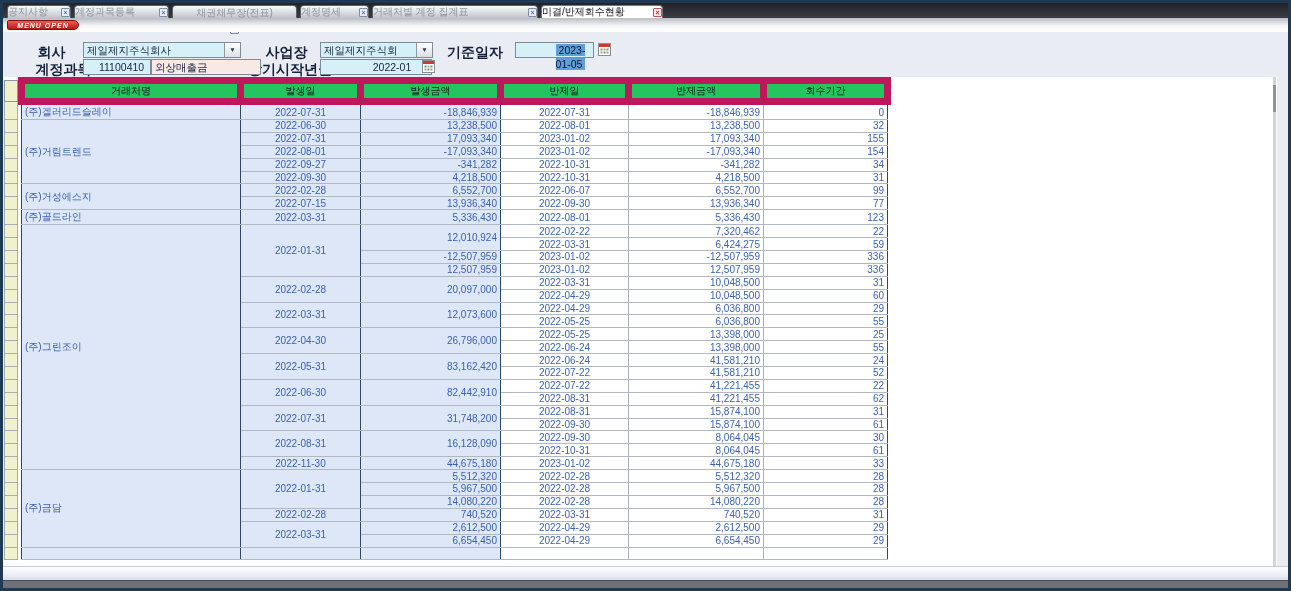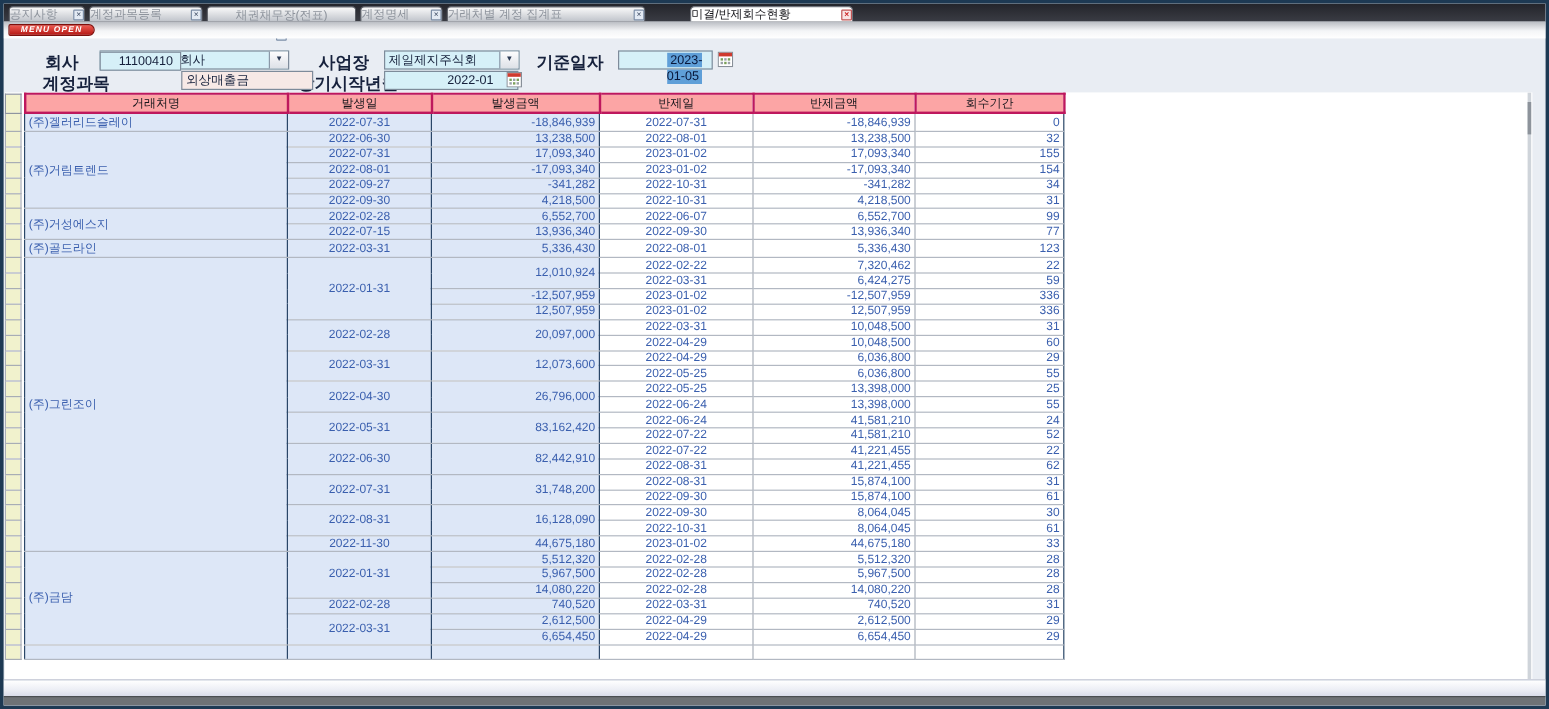--- a/index.html
+++ b/index.html
@@ -25,21 +25,21 @@
   .selectbox .val{flex:1;padding-left:3px;overflow:hidden;white-space:nowrap;}
   .selectbox .arrow{width:15px;border-left:1px solid #8a98a8;background:linear-gradient(#fdfdfe,#dde1e7);text-align:center;font-size:6.5px;line-height:14px;color:#2a3a54;}
   .txt-c{text-align:center;padding-left:32px;}
   .txt-l{padding-left:3px;}
   .sel-span{background:#5f9fd8;color:#08173a;padding:0 3px;}
   .cal-icon{position:absolute;width:13px;height:13px;cursor:pointer;}
 
   
   .grid-panel{position:absolute;left:1px;top:74px;width:1273px;height:489px;background:#ffffff;overflow:hidden;}
   .g-table{border-collapse:collapse;table-layout:fixed;font-size:10px;}
-  .g-table th{background:#fca5a5;border:2px solid #be185d;font-weight:normal;font-size:10px;color:#15151a;height:12px;padding:0;overflow:hidden;white-space:nowrap;}
+  .g-table th{background:#22c55e;border:7px solid #be185d;font-weight:normal;font-size:10px;color:#15151a;height:12px;padding:0;overflow:hidden;white-space:nowrap;}
   .g-table th.h-gutter{background:#f1f2cd;border:1px solid #8f959f;}
   .g-table th.h-spacer{background:transparent;border:none;}
   .g-table td{height:12.9px;padding:0 3px;overflow:hidden;white-space:nowrap;color:#3a5fae;box-sizing:border-box;}
   td.gutter{background:#f1f2cd;border:1px solid #a8adb5;padding:0;}
   td.spacer{border:none;padding:0;}
   td.c-name{background:#dde7f7;text-align:left;border-left:1px solid #2a4668;border-right:1px solid #2a4668;border-bottom:1px solid #b2b8c2;}
   td.c-occ-date{background:#dde7f7;text-align:center;border-right:1px solid #2a4668;border-bottom:1px solid #b2b8c2;}
   td.c-occ-amt{background:#dde7f7;text-align:right;border-right:1px solid #2a4668;border-bottom:1px solid #b2b8c2;}
   td.c-set-date{background:#fff;text-align:center;border-right:1px solid #aab0ba;border-bottom:1px solid #b2b8c2;}
   td.c-set-amt{background:#fff;text-align:right;border-right:1px solid #aab0ba;border-bottom:1px solid #b2b8c2;}
@@ -69,21 +69,21 @@
         <span class="tab-close">×</span>
       </div>
       <div class="tab" style="width: 69px;">
         <span>계정명세</span>
         <span class="tab-close">×</span>
       </div>
       <div class="tab" style="width: 166px;">
         <span>거래처별 계정 집계표</span>
         <span class="tab-close">×</span>
       </div>
-      <div class="tab active" style="width: 136px; margin-left: 34px;">
+      <div class="tab active" style="width: 122px;">
         <span>미결/반제회수현황</span>
         <span class="tab-close">×</span>
       </div>
     </div>
 
   <div class="menu-strip">
     <div class="menu-open-btn">MENU OPEN</div>
   </div>
 
   <div class="lbl" style="left:20px;top:41px;width:57px;">회사</div>
@@ -107,21 +107,21 @@
     <rect x="0.5" y="0.5" width="12" height="12" fill="#ffffff" stroke="#888f98"></rect>
     <rect x="1" y="1" width="11" height="3" fill="#cf3a2e"></rect>
     <rect x="2.5" y="5.5" width="2" height="2" fill="#7ba05a"></rect>
       <rect x="5.5" y="5.5" width="2" height="2" fill="#9aa0a8"></rect>
       <rect x="8.5" y="5.5" width="2" height="2" fill="#7ba05a"></rect>
     <rect x="2.5" y="8.5" width="2" height="2" fill="#9aa0a8"></rect>
       <rect x="5.5" y="8.5" width="2" height="2" fill="#7ba05a"></rect>
       <rect x="8.5" y="8.5" width="2" height="2" fill="#9aa0a8"></rect>
   </svg>
 
-  <div class="field f-cyan txt-l" style="left:80px;top:40px;width:68px;padding-left:15px;">11100410</div>
+  <div class="field f-cyan txt-l" style="left:80px;top:56px;width:68px;padding-left:15px;">11100410</div>
   <div class="field f-pink txt-l" style="left:148px;top:56px;width:110px;">외상매출금</div>
   <div class="field f-cyan txt-c" style="left:317px;top:56px;width:112px;">2022-01</div>
   <svg class="cal-icon" style="left:419px;top:57px;" viewBox="0 0 13 13">
     <rect x="0.5" y="0.5" width="12" height="12" fill="#ffffff" stroke="#888f98"></rect>
     <rect x="1" y="1" width="11" height="3" fill="#cf3a2e"></rect>
     <rect x="2.5" y="5.5" width="2" height="2" fill="#7ba05a"></rect>
       <rect x="5.5" y="5.5" width="2" height="2" fill="#9aa0a8"></rect>
       <rect x="8.5" y="5.5" width="2" height="2" fill="#7ba05a"></rect>
     <rect x="2.5" y="8.5" width="2" height="2" fill="#9aa0a8"></rect>
       <rect x="5.5" y="8.5" width="2" height="2" fill="#7ba05a"></rect>

